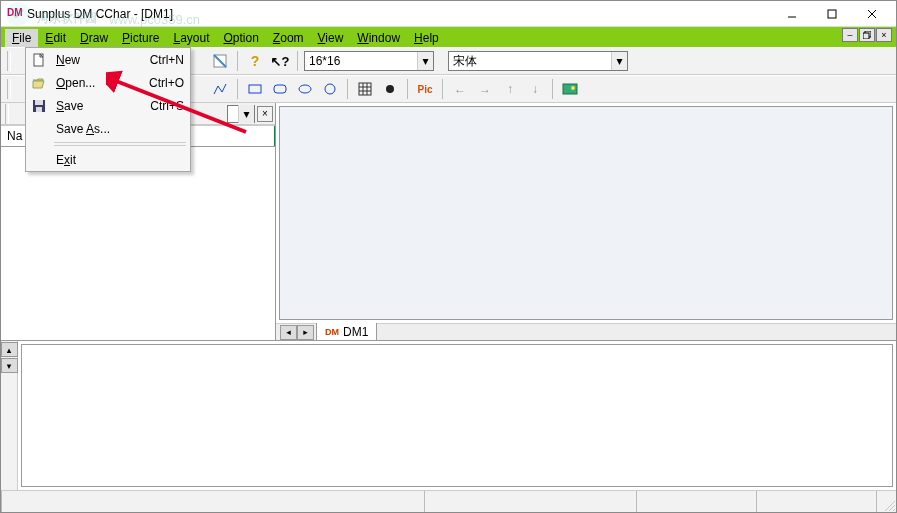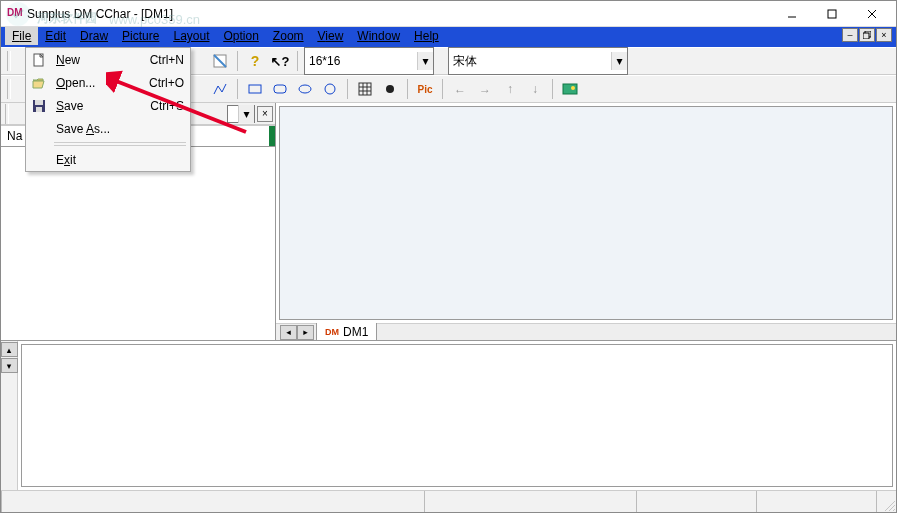--- a/index.html
+++ b/index.html
@@ -2,37 +2,37 @@
 <html><head>
 <meta charset="utf-8">
 <style>
   * { box-sizing: border-box; margin: 0; padding: 0; font-family: "Microsoft Sans Serif", Tahoma, sans-serif; font-size: 12px; }
   html, body { width: 897px; height: 513px; overflow: hidden; background: #fff; }
   .window { width: 897px; height: 513px; border: 1px solid #8a8a8a; display: flex; flex-direction: column; position: relative; }
   .titlebar { height: 26px; display: flex; align-items: center; padding: 0 4px 0 6px; border-bottom: 1px solid #dcdcdc; }
   .titlebar .app-icon { width: 14px; height: 14px; margin-right: 6px; color: #c0005a; font-weight: bold; font-size: 10px; }
   .titlebar .title { flex: 1; color: #000; }
   .titlebar .winbtn { width: 40px; height: 24px; display: flex; align-items: center; justify-content: center; }
-  .menubar { height: 20px; display: flex; align-items: flex-start; padding: 0 4px; background: #1d4ed8; position: relative; text-decoration: underline; }
+  .menubar { height: 20px; display: flex; align-items: flex-end; padding: 0 4px; background: #84cc16; position: relative; }
   .menu-item { padding: 2px 7px; cursor: default; }
   .menu-item.active { background: #d8d8d8; }
   .menu-item u { text-decoration: underline; }
   .mdi-sysbtns { position: absolute; right: 4px; top: 1px; display: flex; gap: 1px; }
   .mdi-sysbtns .sb { width: 16px; height: 14px; border: 1px solid #777; background: #e7e7e7; display: flex; align-items: center; justify-content: center; font-size: 9px;}
   .toolbar1, .toolbar2 { height: 28px; display: flex; align-items: center; padding: 1px 4px; border-top: 1px solid #fff; border-bottom: 1px solid #ccc; background: #f2f2f2; gap: 3px; }
   .tb-grip { width: 4px; height: 20px; border-left: 1px solid #bbb; border-right: 1px solid #fff; margin: 0 2px; }
   .tb-btn { width: 22px; height: 22px; display: flex; align-items: center; justify-content: center; border: 1px solid transparent; }
   .tb-sep { width: 1px; height: 20px; background: #bbb; margin: 0 3px; }
-  .combo { height: 28px; display: flex; align-items: center; border: 1px solid #7a7a7a; background: #fff; }
+  .combo { height: 20px; display: flex; align-items: center; border: 1px solid #7a7a7a; background: #fff; }
   .combo .combo-text { flex: 1; padding: 0 4px; }
   .combo .combo-arrow { width: 16px; height: 18px; display: flex; align-items: center; justify-content: center; border-left: 1px solid #ccc; background: #eee;}
   .main-row { flex: 1; display: flex; min-height: 0; }
   .left-pane { width: 275px; display: flex; flex-direction: column; border-right: 1px solid #999; }
   .left-head { height: 22px; border-bottom: 1px solid #999; border-top: 1px solid #ccc; background: #fff; display: flex; align-items: stretch; }
-  .left-head .cell { border-right: 6px solid #15803d; padding: 3px 6px; display:flex; align-items:center; }
+  .left-head .cell { border-right: 1px solid #15803d; padding: 3px 6px; display:flex; align-items:center; }
   .left-body { flex: 1; background: #fff; }
   .right-pane { flex: 1; display: flex; flex-direction: column; }
   .canvas-area { flex: 1; margin: 3px; background: #eff3f8; border: 1px solid #9a9a9a; position: relative; }
   .hscroll { height: 17px; background: #eee; border-top: 1px solid #cfcfcf; display: flex; align-items: center; padding-left: 4px; }
   .scroll-btn { width: 17px; height: 15px; border: 1px solid #999; background: #ddd; display: flex; align-items: center; justify-content: center; font-size: 9px;}
   .doc-tab { height: 18px; padding: 0 8px; display: flex; align-items: center; gap: 4px; border: 1px solid #9a9a9a; border-top: none; background: #fff; margin-left: 2px;}
   .doc-tab .dm-ico { color: #d03a00; font-weight: bold; font-size: 9px;}
   .bottom-row { height: 150px; display: flex; border-top: 1px solid #999;}
   .vstrip { width: 17px; display:flex; flex-direction:column; align-items:center; gap:1px; padding:1px; border-right:1px solid #ccc; background: #f2f2f2;}
   .output { flex: 1; border: 1px solid #9a9a9a; margin: 3px; background: #fff; }

